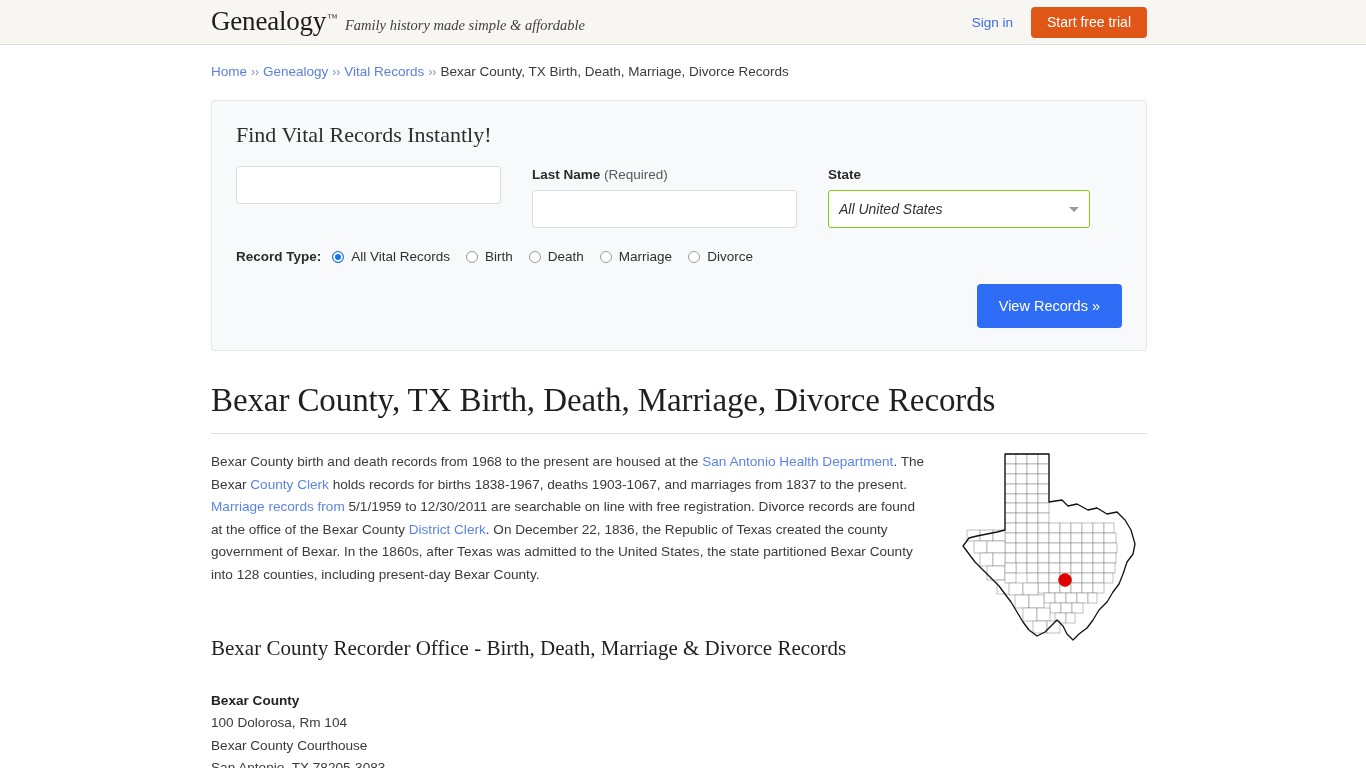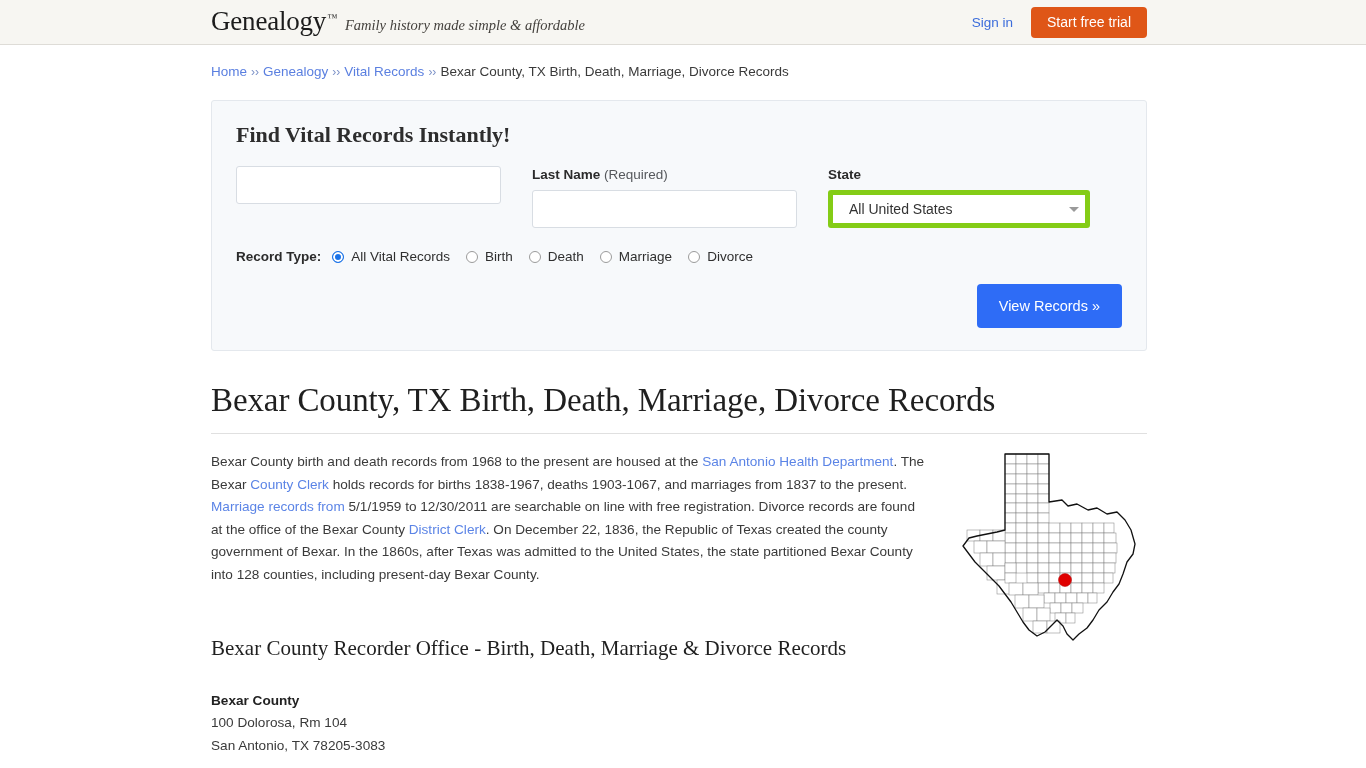--- a/index.html
+++ b/index.html
@@ -126,21 +126,21 @@
     background: #f7f9fb;
     border: 1px solid #e4e8ed;
     border-radius: 3px;
     padding: 21px 24px 22px 24px;
     position: relative;
   }
   .panel-title {
     font-family: "Liberation Serif", serif;
     font-size: 22px;
     color: #2d2d2d;
-    font-weight: 700;
+    font-weight: 400;
     margin: 0 0 18px 0;
     line-height: 26px;
   }
   .fields-row {
     display: flex;
     gap: 31px;
   }
   .field {
     width: 265px;
   }
@@ -169,29 +169,30 @@
     color: #333;
     outline: none;
   }
   .select-wrap {
     position: relative;
     width: 100%;
   }
   .select-box {
     width: 100%;
     height: 38px;
-    border: 5px solid #84cc16;
+    border: 1px solid #84cc16;
     border-radius: 3px;
     background: #ffffff;
     font-size: 14px;
-    padding: 0 30px 0 16px;
+    padding: 0 30px 0 10px;
     display: flex;
     align-items: center;
     color: #333333;
     cursor: pointer;
+    font-style: italic;
   }
   .select-caret {
     position: absolute;
     right: 11px;
     top: 50%;
     margin-top: -2px;
     width: 0; height: 0;
     border-left: 5px solid transparent;
     border-right: 5px solid transparent;
     border-top: 5px solid #9a9a9a;
@@ -534,19 +535,20 @@
         </svg>
       </div>
 
       <p class="article-text"><span>Bexar County birth and death records from 1968 to the present are housed at the </span><a>San Antonio Health Department</a><span>. The Bexar </span><a>County Clerk</a><span> holds records for births 1838-1967, deaths 1903-1067, and marriages from 1837 to the present. </span><a>Marriage records from</a><span> 5/1/1959 to 12/30/2011 are searchable on line with free registration. Divorce records are found at the office of the Bexar County </span><a>District Clerk</a><span>. On December 22, 1836, the Republic of Texas created the county government of Bexar. In the 1860s, after Texas was admitted to the United States, the state partitioned Bexar County into 128 counties, including present-day Bexar County.</span></p>
 
       <h2 class="section-title">Bexar County Recorder Office - Birth, Death, Marriage &amp; Divorce Records</h2>
 
       <div class="address-block">
         <div class="address-name">Bexar County</div>
         <div>100 Dolorosa, Rm 104</div>
+        <div>Bexar County Courthouse</div>
         <div>San Antonio, TX 78205-3083</div>
 
       </div>
 
     </div>
   </div>
 </div>
 
 </body></html>

